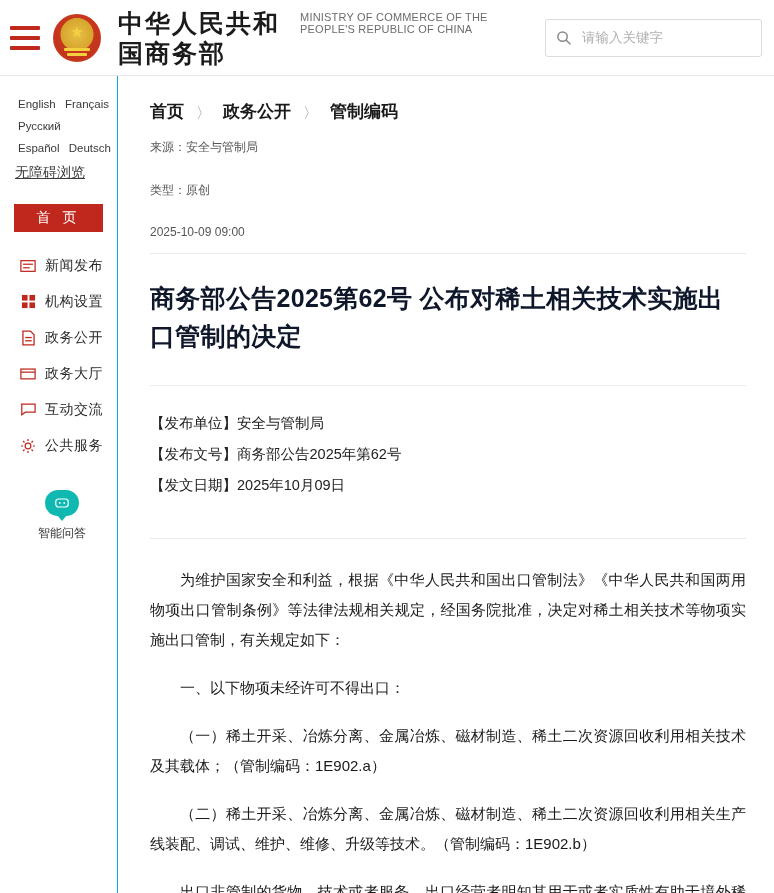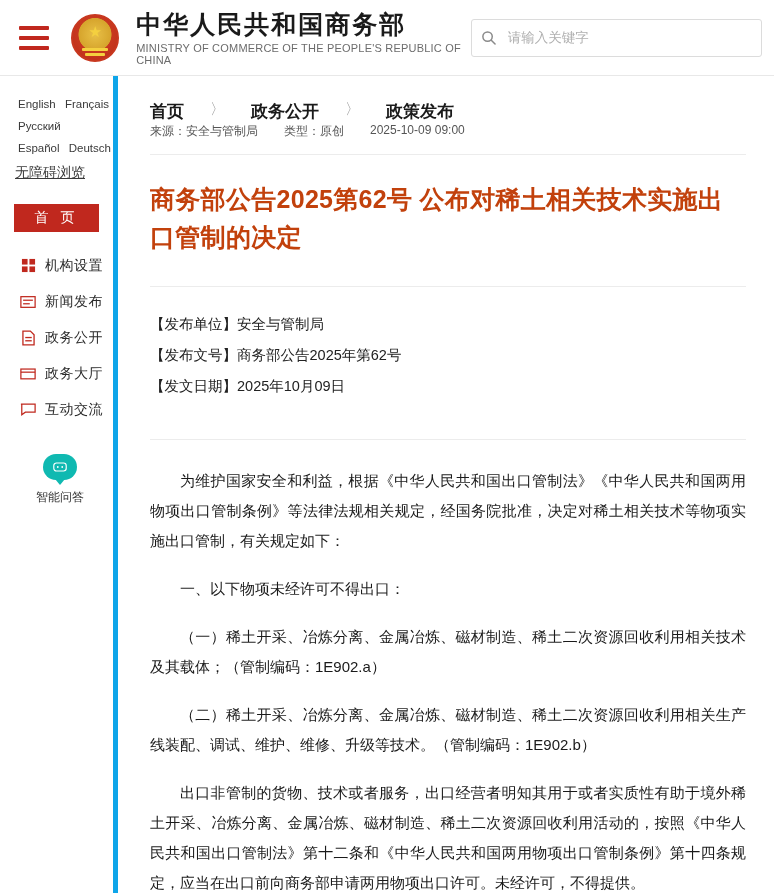--- a/index.html
+++ b/index.html
@@ -72,21 +72,21 @@
     transform: translateX(-50%);
     background: #f4d03f;
     height: 3px;
     border-radius: 1px;
   }
   .emblem .bar1 { bottom: 14px; width: 26px; }
   .emblem .bar2 { bottom: 9px;  width: 20px; }
   .title-block {
     margin-left: 14px;
     display: flex;
-    flex-direction: column;
+    flex-direction: row;
     justify-content: flex-end;
   }
   .site-title-cn {
     font-size: 25px;
     font-weight: bold;
     letter-spacing: 2px;
     color: #1a1a1a;
     line-height: 1.2;
   }
   .site-title-en {
@@ -126,21 +126,21 @@
   .search-input::placeholder { color: #b0b0b0; }
 
   
   .body-wrap {
     display: flex;
     align-items: flex-start;
   }
   .sidebar {
     width: 118px;
     flex: 0 0 118px;
-    border-right: 5px solid #0ea5e9;
+    border-right: 1px solid #0ea5e9;
     min-height: 817px;
     padding-top: 18px;
   }
   .lang-links {
     padding: 0 8px 0 18px;
     font-size: 11.5px;
     color: #444;
     line-height: 1.9;
   }
   .lang-links a {
@@ -222,49 +222,50 @@
   }
 
   
   .content {
     flex: 1;
     padding: 24px 28px 0 32px;
     min-width: 0;
   }
   .breadcrumb {
     display: flex;
-    align-items: flex-start;
+    align-items: flex-end;
     font-size: 17px;
     color: #1a1a1a;
     font-weight: bold;
-    gap: 22px;
-    margin-bottom: 0;
+    gap: 8px;
+    margin-bottom: 16px;
   }
   .breadcrumb .sep {
     color: #9a9a9a;
     font-weight: normal;
     font-size: 15px;
     margin: 0 4px;
   }
   .breadcrumb .crumb { cursor: pointer; }
 
   .meta-row {
     display: flex;
     gap: 26px;
     font-size: 12px;
     color: #555;
     padding-bottom: 14px;
     border-bottom: 1px solid #ececec;
+    flex-direction: column;
   }
 
   .doc-title {
     font-size: 25px;
     line-height: 1.5;
     font-weight: bold;
-    color: #c2410c;
+    color: #0f172a;
     margin: 26px 0 30px 0;
     letter-spacing: 0.3px;
   }
   .rule {
     border: 0;
     border-top: 1px solid #ececec;
     margin: 0 0 22px 0;
   }
   .info-block {
     font-size: 14.5px;
@@ -332,43 +333,43 @@
         </div>
       </div>
       <div class="lang-barrier">无障碍浏览</div>
 
       <div class="nav-home">首 页</div>
 
       <div class="nav-list">
 
         <div class="nav-item">
           <span class="nicon">
+            <svg width="16" height="14" viewBox="0 0 18 14" fill="none" stroke="currentColor" stroke-width="1.4">
+              <rect x="1" y="1" width="16" height="12"></rect>
+              <line x1="3.5" y1="5" x2="14.5" y2="5"></line>
+              <line x1="3.5" y1="9" x2="11" y2="9"></line>
+            </svg>
+          </span>
+          <span class="nav-label">新闻发布</span>
+        </div>
+
+        <div class="nav-item">
+          <span class="nicon">
             <svg width="15" height="15" viewBox="0 0 16 16" fill="currentColor">
               <rect x="1" y="1" width="6" height="6"></rect>
                 <rect x="9" y="1" width="6" height="6"></rect>
               <rect x="1" y="9" width="6" height="6"></rect>
                 <rect x="9" y="9" width="6" height="6"></rect>
             </svg>
           </span>
           <span class="nav-label">机构设置</span>
         </div>
 
         <div class="nav-item">
           <span class="nicon">
-            <svg width="16" height="14" viewBox="0 0 18 14" fill="none" stroke="currentColor" stroke-width="1.4">
-              <rect x="1" y="1" width="16" height="12"></rect>
-              <line x1="3.5" y1="5" x2="14.5" y2="5"></line>
-              <line x1="3.5" y1="9" x2="11" y2="9"></line>
-            </svg>
-          </span>
-          <span class="nav-label">新闻发布</span>
-        </div>
-
-        <div class="nav-item">
-          <span class="nicon">
             <svg width="13" height="16" viewBox="0 0 14 17" fill="none" stroke="currentColor" stroke-width="1.4">
               <path d="M1 1h8l4 4v11H1z"></path>
               <line x1="3.5" y1="8" x2="10.5" y2="8"></line>
               <line x1="3.5" y1="11.5" x2="10.5" y2="11.5"></line>
             </svg>
           </span>
           <span class="nav-label">政务公开</span>
         </div>
 
         <div class="nav-item">
@@ -383,20 +384,29 @@
 
         <div class="nav-item">
           <span class="nicon">
             <svg width="16" height="15" viewBox="0 0 18 16" fill="none" stroke="currentColor" stroke-width="1.4">
               <path d="M1 2h16v9H6l-4 3V2z"></path>
             </svg>
           </span>
           <span class="nav-label">互动交流</span>
         </div>
 
+        <div class="nav-item">
+          <span class="nicon">
+            <svg width="16" height="16" viewBox="0 0 18 18" fill="none" stroke="currentColor" stroke-width="1.4">
+              <circle cx="9" cy="9" r="3.2"></circle>
+              <path d="M9 1v2.4M9 14.6V17M1 9h2.4M14.6 9H17M3.4 3.4l1.7 1.7M12.9 12.9l1.7 1.7M14.6 3.4l-1.7 1.7M5.1 12.9l-1.7 1.7"></path>
+            </svg>
+          </span>
+          <span class="nav-label">公共服务</span>
+        </div>
       </div>
 
       <div class="assistant">
         <div class="bubble">
           <svg width="16" height="12" viewBox="0 0 18 13" fill="none" stroke="#ffffff" stroke-width="1.3">
             <rect x="2" y="2" width="14" height="9" rx="3"></rect>
             <circle cx="6.5" cy="6.5" r="1" fill="#ffffff" stroke="none"></circle>
             <circle cx="11.5" cy="6.5" r="1" fill="#ffffff" stroke="none"></circle>
           </svg>
         </div>
@@ -404,21 +414,21 @@
       </div>
     </div>
 
     <div class="content">
 
       <div class="breadcrumb">
         <span class="crumb">首页</span>
         <span class="sep">〉</span>
         <span class="crumb">政务公开</span>
         <span class="sep">〉</span>
-        <span class="crumb">政策发布</span>
+        <span class="crumb">管制编码</span>
       </div>
 
       <div class="meta-row">
         <span><span>来源：</span><span>安全与管制局</span></span>
         <span><span>类型：</span><span>原创</span></span>
         <span>2025-10-09 09:00</span>
       </div>
 
       <h1 class="doc-title">商务部公告2025第62号 公布对稀土相关技术实施出口管制的决定</h1>
       <hr class="rule">

